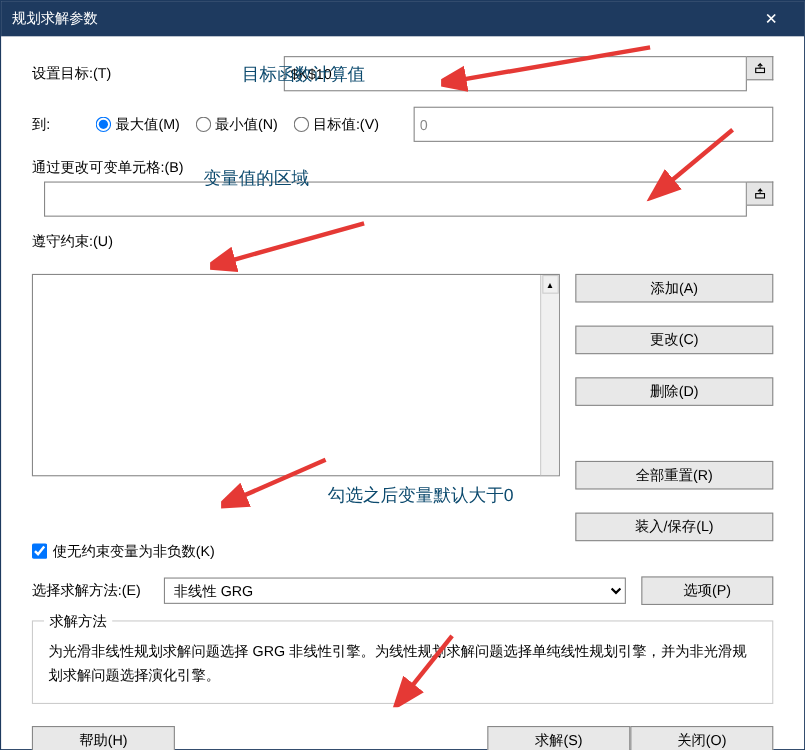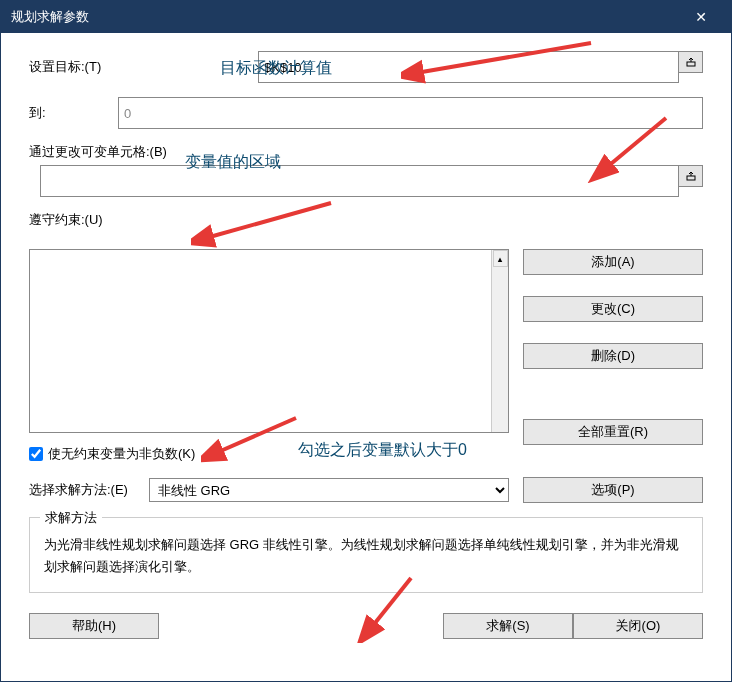--- a/index.html
+++ b/index.html
@@ -79,20 +79,34 @@
           <svg width="10" height="10" viewBox="0 0 10 10">
               <rect x="1" y="5" width="8" height="4" fill="none" stroke="#000"></rect>
               <path d="M5,5 L5,1 L3,3 M5,1 L7,3" fill="none" stroke="#000"></path>
             </svg>
         </div>
       </div>
     </div>
 
     <div class="row">
       <span class="label" style="min-width:58px;">到:</span>
+      <div class="radio-group">
+        <label class="radio-item">
+            <input type="radio" name="to" checked="" style="">
+            <span>最大值(M)</span>
+          </label>
+        <label class="radio-item">
+            <input type="radio" name="to" style="">
+            <span>最小值(N)</span>
+          </label>
+        <label class="radio-item">
+            <input type="radio" name="to" style="">
+            <span>目标值:(V)</span>
+          </label>
+      </div>
       <div style="width:20px;"></div>
       <input class="txt-input" style="flex: 1 1 0%; color: rgb(136, 136, 136);" value="0">
     </div>
 
     <div style="margin-bottom:4px;">通过更改可变单元格:(B)</div>
     <div class="row">
       <div class="ref-input" style="flex:1;">
         <input class="txt-input" style="flex: 1 1 0%;" value="">
         <div class="ref-btn">
           <svg width="10" height="10" viewBox="0 0 10 10">
@@ -109,37 +123,38 @@
         <div class="listbox-scroll">
           <div class="scroll-thumb-top">▴</div>
         </div>
       </div>
       <div class="side-buttons">
         <div class="btn">添加(A)</div>
         <div class="btn">更改(C)</div>
         <div class="btn">删除(D)</div>
         <div style="height:8px;"></div>
         <div class="btn">全部重置(R)</div>
+        <div class="btn">装入/保存(L)</div>
       </div>
     </div>
 
     <div class="row" style="">
       <label style="display:flex; align-items:center; gap:5px;">
         <input type="checkbox" checked="" style="">
         <span>使无约束变量为非负数(K)</span>
       </label>
     </div>
 
     <div class="row">
       <span style="min-width:120px;">选择求解方法:(E)</span>
       <select class="select">
         <option>非线性 GRG</option>
       </select>
       <div style="width:14px;"></div>
-      <div class="btn" style="width:180px;">选项(P)</div>
+      <div class="btn" style="width:120px;">选项(P)</div>
     </div>
 
     <div class="groupbox">
       <div class="group-title">求解方法</div>
       <div class="group-text">为光滑非线性规划求解问题选择 GRG 非线性引擎。为线性规划求解问题选择单纯线性规划引擎，并为非光滑规划求解问题选择演化引擎。</div>
     </div>
 
     <div class="footer">
       <div class="btn">帮助(H)</div>
       <div class="footer-right">

